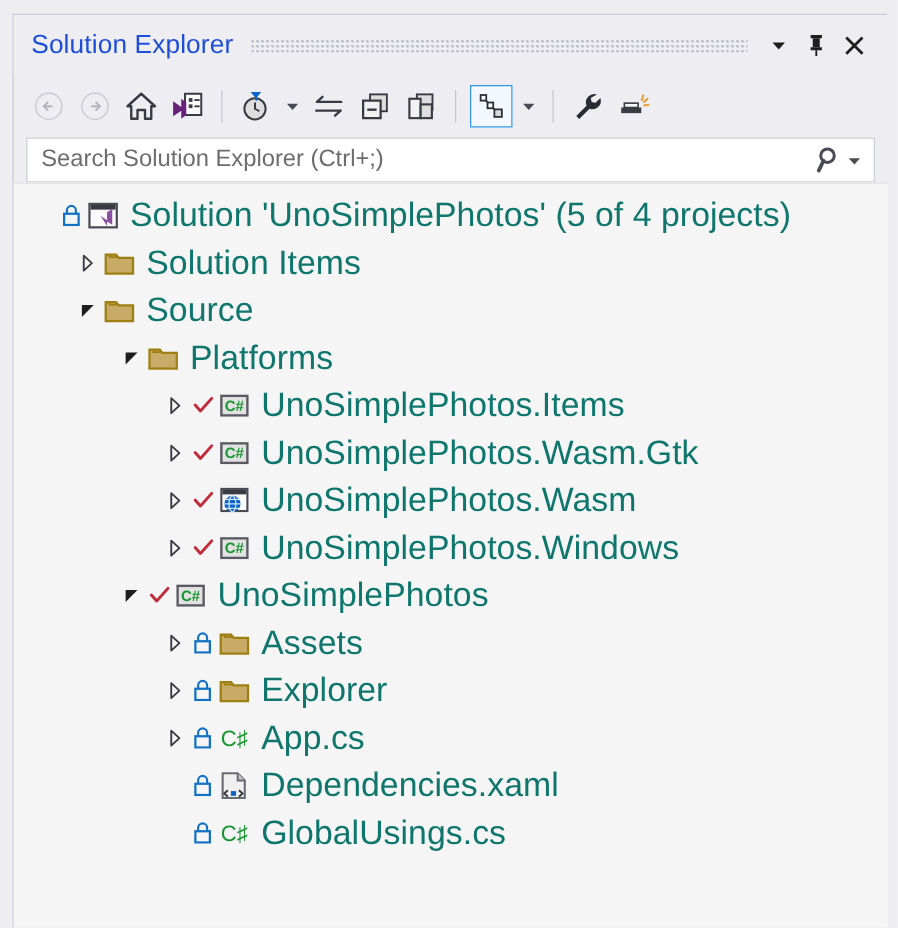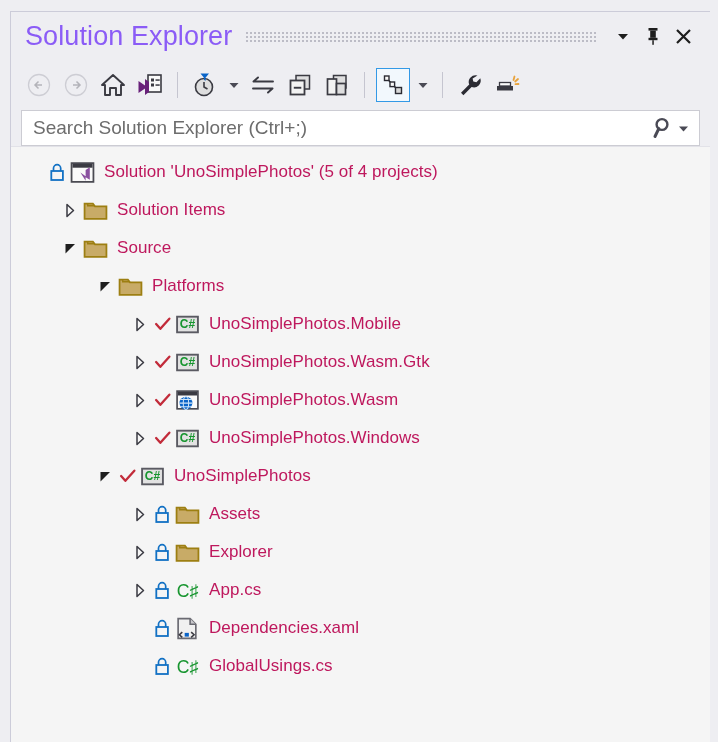--- a/index.html
+++ b/index.html
@@ -30,22 +30,22 @@
   
   .titlebar {
     height: 48px;
     flex: 0 0 48px;
     display: flex;
     align-items: center;
     padding: 0 12px 0 14px;
     background: #eeeef2;
   }
   .title-text {
-    font-size: 27px;
-    color: #8b5cf6;
+    font-size: 21px;
+    color: #1d4ed8;
     letter-spacing: 0.1px;
     white-space: nowrap;
   }
   .grip {
     flex: 1 1 auto;
     height: 10px;
     margin: 2px 10px 0 14px;
     background-image:
       radial-gradient(circle at 1px 1px, #b9b9c4 1px, transparent 1.2px);
     background-size: 4px 4px;
@@ -117,22 +117,22 @@
     background: #f5f5f5;
     border-top: 1px solid #e2e2e8;
     overflow: hidden;
     padding-top: 6px;
   }
   .row {
     height: 38px;
     display: flex;
     align-items: center;
     white-space: nowrap;
-    font-size: 17px;
-    color: #be185d;
+    font-size: 27px;
+    color: #0f766e;
   }
   .row.bold .label { font-weight: normal; }
   .label { margin-left: 9px; letter-spacing: .05px; }
 
   .chev {
     width: 22px; height: 38px;
     flex: 0 0 22px;
     display: flex; align-items: center; justify-content: center;
   }
   .slot {
@@ -365,21 +365,21 @@
         <span class="slot">
           <svg width="18" height="18" viewBox="0 0 17 17">
             <use href="#g-check"></use>
           </svg>
         </span>
         <span class="icon">
           <svg width="25" height="25" viewBox="0 0 24 24">
             <use href="#g-csharp-project"></use>
           </svg>
         </span>
-        <span class="label">UnoSimplePhotos.Mobile</span>
+        <span class="label">UnoSimplePhotos.Items</span>
       </div>
       <div class="row">
         <span class="indent" style="width: 119px;"></span>
         <span class="chev">
           <svg width="19" height="19" viewBox="0 0 19 19">
             <use href="#g-chev-collapsed"></use>
           </svg>
         </span>
         <span class="slot">
           <svg width="18" height="18" viewBox="0 0 17 17">

